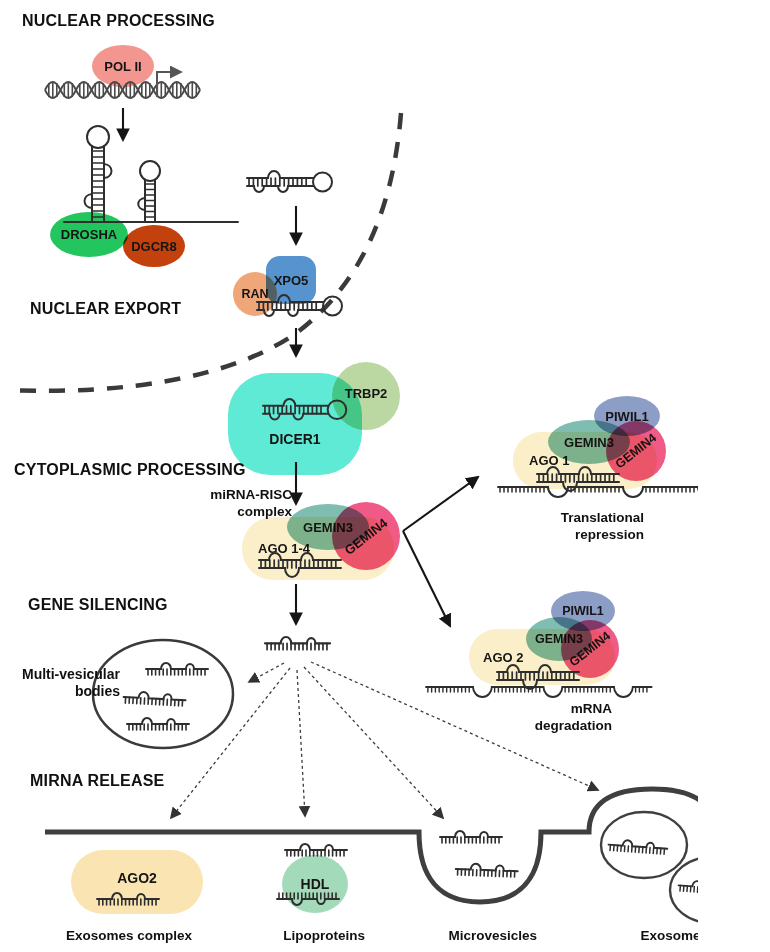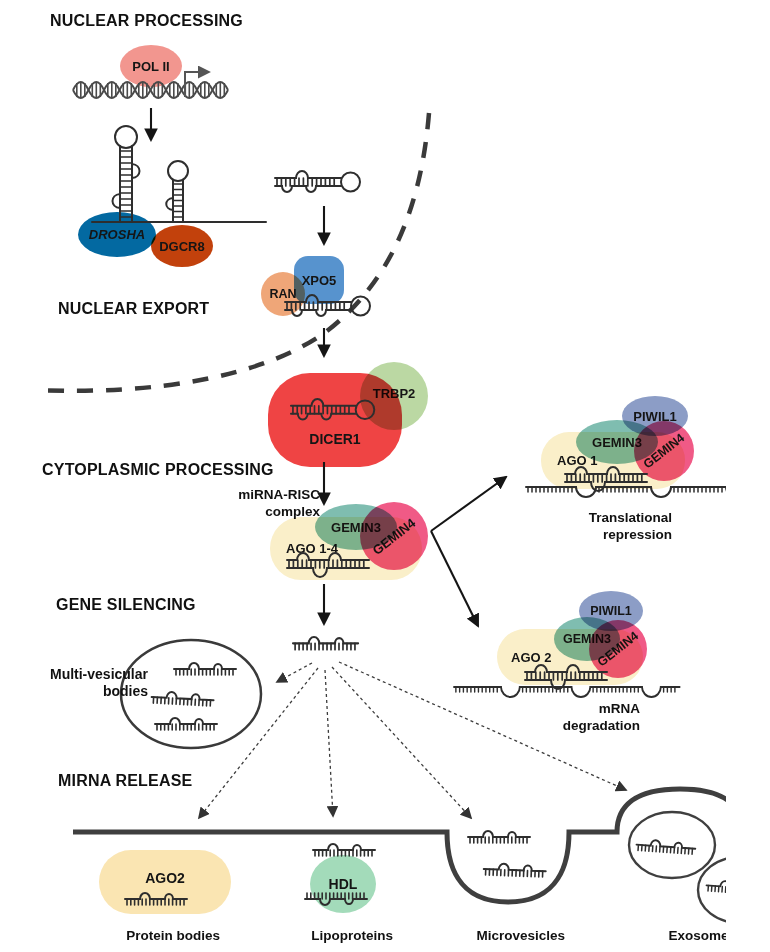--- a/index.html
+++ b/index.html
@@ -1,17 +1,17 @@
 <!DOCTYPE html>
 <html><head>
 <meta charset="utf-8">
 <style>
   html,body{margin:0;padding:0;background:#fff;}
   #fig{position:relative;width:698px;height:952px;background:#fff;overflow:hidden;
-       font-family:"Liberation Sans",sans-serif;color:#111;margin-left:28px;}
+       font-family:"Liberation Sans",sans-serif;color:#111;}
   .hdr{position:absolute;font-weight:bold;font-size:16px;letter-spacing:.2px;white-space:nowrap;z-index:3;}
   .blob{position:absolute;display:flex;align-items:center;justify-content:center;
         font-weight:bold;font-size:13px;color:#151515;z-index:1;mix-blend-mode:multiply;white-space:nowrap;}
   .ell{border-radius:50%;}
   .lbl{position:absolute;font-weight:bold;font-size:13.5px;text-align:right;line-height:17px;z-index:3;white-space:nowrap;}
   .rot{transform:rotate(-38deg);display:inline-block;}
   svg.layer{position:absolute;left:0;top:0;z-index:2;pointer-events:none;}
   .st{stroke:#2e2e2e;stroke-width:2;fill:none;stroke-linecap:round;}
   .dna{stroke:#4a4a4a;stroke-width:1.9;fill:none;}
   .dnr{stroke:#4a4a4a;stroke-width:1.6;fill:none;}
@@ -28,35 +28,35 @@
 
   <div class="hdr" style="left:22px;top:12px">NUCLEAR PROCESSING</div>
   <div class="hdr" style="left:30px;top:300px">NUCLEAR EXPORT</div>
   <div class="hdr" style="left:14px;top:461px">CYTOPLASMIC PROCESSING</div>
   <div class="hdr" style="left:28px;top:596px">GENE SILENCING</div>
   <div class="hdr" style="left:30px;top:772px">MIRNA RELEASE</div>
 
   <div class="blob ell" style="left: 92px; top: 45px; width: 62px; height: 42px; background-color: rgb(242, 150, 143);">
       <span>POL II</span>
     </div>
-  <div class="blob ell" style="left: 50px; top: 212px; width: 78px; height: 45px; background-color: #0369a1; font-style: italic;">
+  <div class="blob ell" style="left: 50px; top: 212px; width: 78px; height: 45px; background-color: #22c55e;">
       <span>DROSHA</span>
     </div>
   <div class="blob ell" style="left: 123px; top: 225px; width: 62px; height: 42px; background-color: #c2410c;">
       <span>DGCR8</span>
     </div>
 
   <div class="blob ell" style="left: 233px; top: 272px; width: 44px; height: 44px; font-size: 12.5px; background-color: rgb(239, 166, 120);">
       <span>RAN</span>
     </div>
   <div class="blob" style="left: 266px; top: 256px; width: 50px; height: 48px; border-radius: 14px; background-color: rgb(87, 147, 206);">
       <span>XPO5</span>
     </div>
 
-  <div class="blob" style="left: 240px; top: 373px; width: 134px; height: 86px; border-radius: 42px; align-items: flex-end; padding-bottom: 8px; font-size: 14px; background-color: #ef4444;">
+  <div class="blob" style="left: 228px; top: 373px; width: 134px; height: 86px; border-radius: 42px; align-items: flex-end; padding-bottom: 16px; font-size: 14px; background-color: #5eead4;">
       <span style="margin-bottom:12px">DICER1</span>
     </div>
   <div class="blob ell" style="left: 332px; top: 362px; width: 68px; height: 68px; background-color: rgb(187, 216, 163);">
       <span style="margin-bottom:6px">TRBP2</span>
     </div>
 
   <div class="blob" style="left: 242px; top: 517px; width: 136px; height: 63px; border-radius: 31px; justify-content: flex-start; padding-left: 16px; background-color: rgb(250, 239, 201);">
       <span>AGO 1-4</span>
     </div>
   <div class="blob ell" style="left: 287px; top: 504px; width: 82px; height: 46px; background-color: rgb(127, 189, 176);">
@@ -108,21 +108,21 @@
     <div>bodies</div>
   </div>
   <div class="lbl" style="left:500px;top:700px;width:112px">
     <div>mRNA</div>
     <div>degradation</div>
   </div>
   <div class="lbl" style="left:536px;top:509px;width:108px">
     <div>Translational</div>
     <div>repression</div>
   </div>
-  <div class="lbl" style="left:62px;top:927px;width:130px">Protein bodies</div>
+  <div class="lbl" style="left:62px;top:927px;width:130px">Exosomes complex</div>
   <div class="lbl" style="left:265px;top:927px;width:100px">Lipoproteins</div>
   <div class="lbl" style="left:432px;top:927px;width:105px">Microvesicles</div>
   <div class="lbl" style="left:628px;top:927px;width:80px">Exosomes</div>
 
   <svg class="layer" width="770" height="952" viewBox="0 0 770 952">
     <defs>
       <marker id="ah" viewBox="0 0 10 10" refX="8.5" refY="5" markerWidth="6.5" markerHeight="6.5" orient="auto-start-reverse">
           <path d="M0,0 L10,5 L0,10 z" fill="#151515"></path>
         </marker>
       <marker id="ahd" viewBox="0 0 10 10" refX="8.5" refY="5" markerWidth="9" markerHeight="9" orient="auto-start-reverse">

